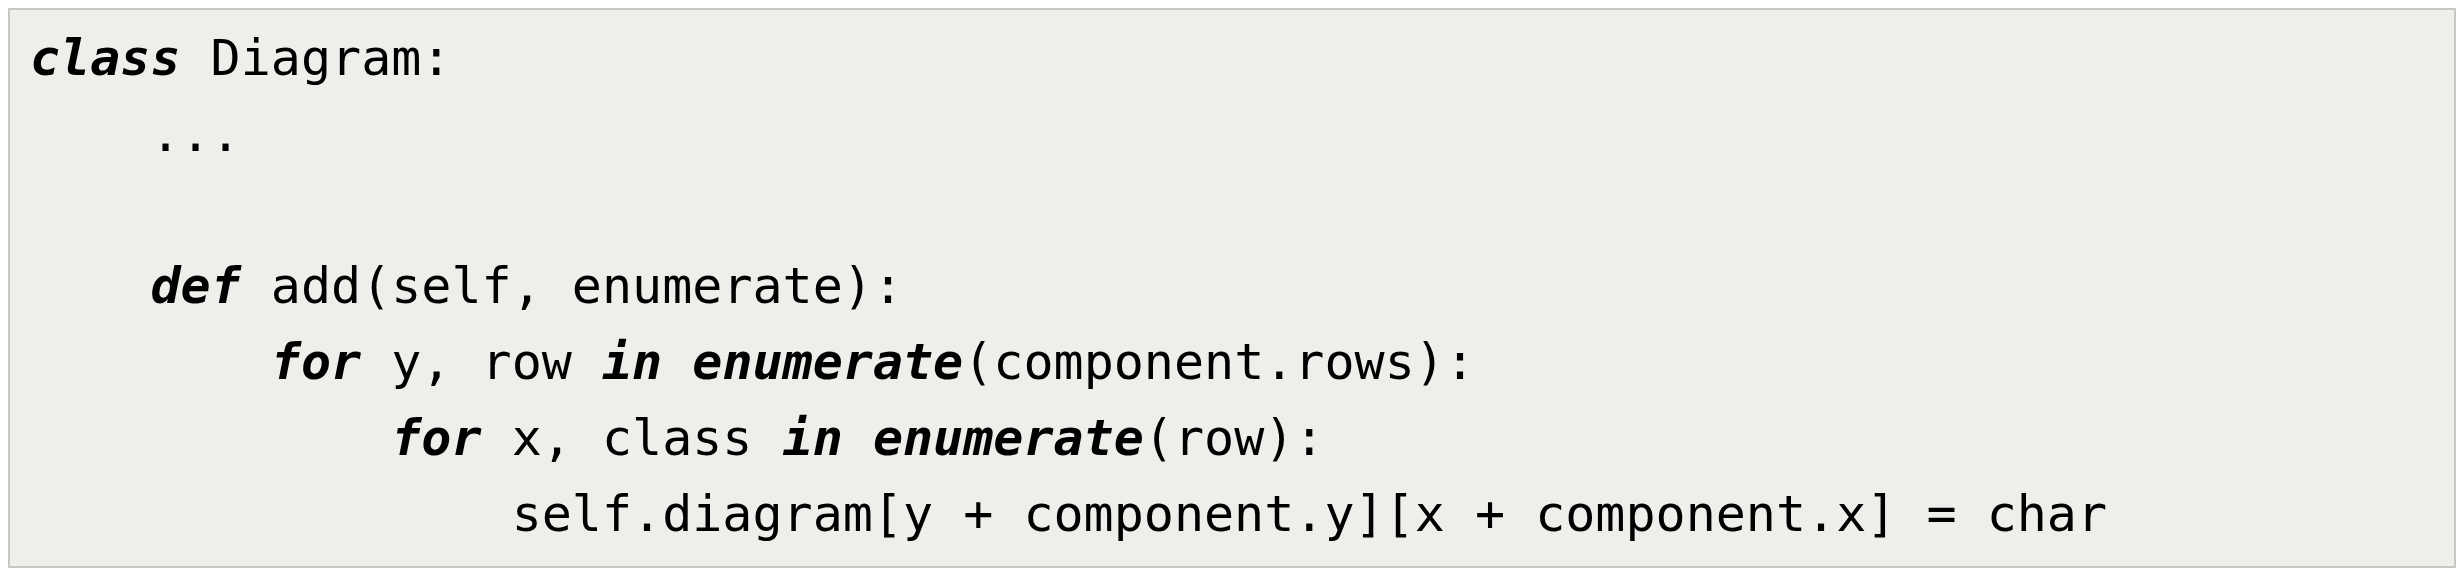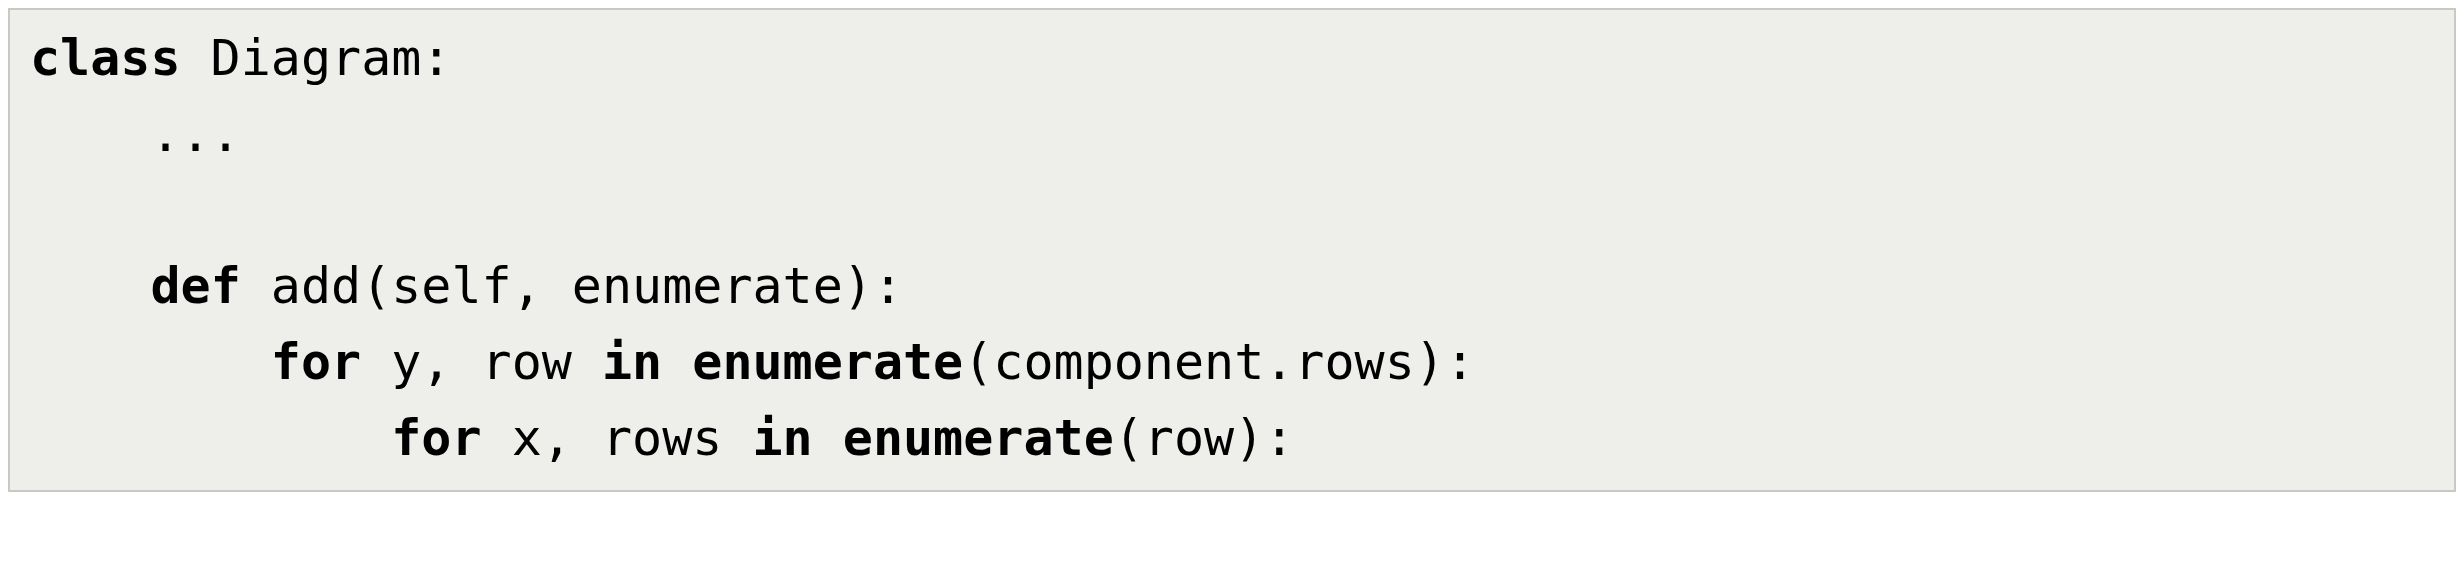--- a/index.html
+++ b/index.html
@@ -11,24 +11,24 @@
     .code-block {
       background: #eeeeea;
       border: 2px solid #c8c8c4;
       padding: 10px 20px 14px 20px;
       font-size: 50px;
       line-height: 1.52;
       color: #000000;
       white-space: pre;
       overflow: hidden;
     }
-    .kw { font-weight: bold; }
+    .kw { font-weight: bold; font-style: italic; }
   </style>
 </head>
 <body>
 
 <pre class="code-block"><code id="code-target"><span class="kw">class</span><span> Diagram:
 </span><span>    ...
 </span><span>
 </span><span>    </span><span class="kw">def</span><span> add(self, enumerate):
 </span><span>        </span><span class="kw">for</span><span> y, row </span><span class="kw">in</span><span> </span><span class="kw">enumerate</span><span>(component.rows):
-</span><span>            </span><span class="kw">for</span><span> x, rows </span><span class="kw">in</span><span> </span><span class="kw">enumerate</span><span>(row):
-</span></code></pre>
+</span><span>            </span><span class="kw">for</span><span> x, class </span><span class="kw">in</span><span> </span><span class="kw">enumerate</span><span>(row):
+</span><span>                self.diagram[y + component.y][x + component.x] = char</span></code></pre>
 
 </body></html>

